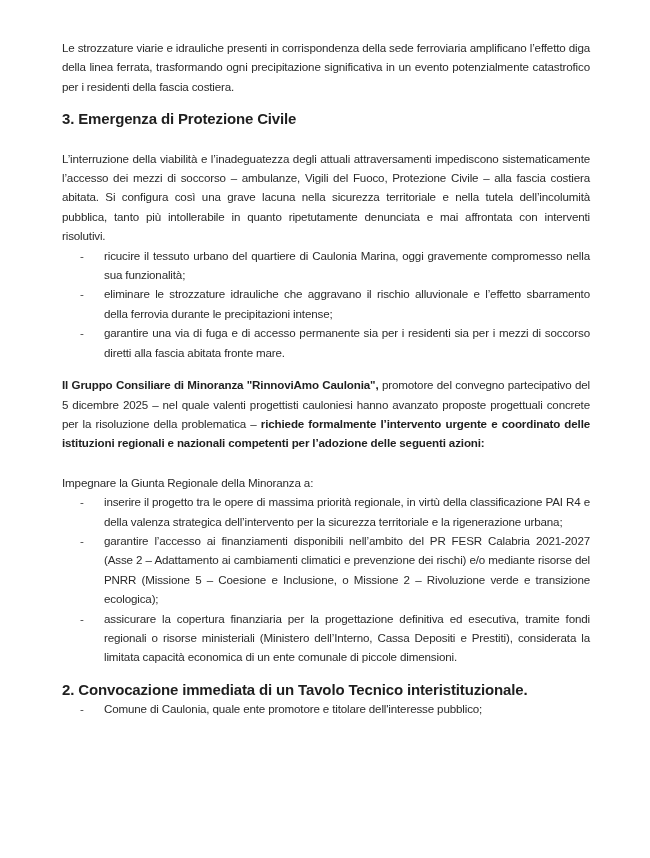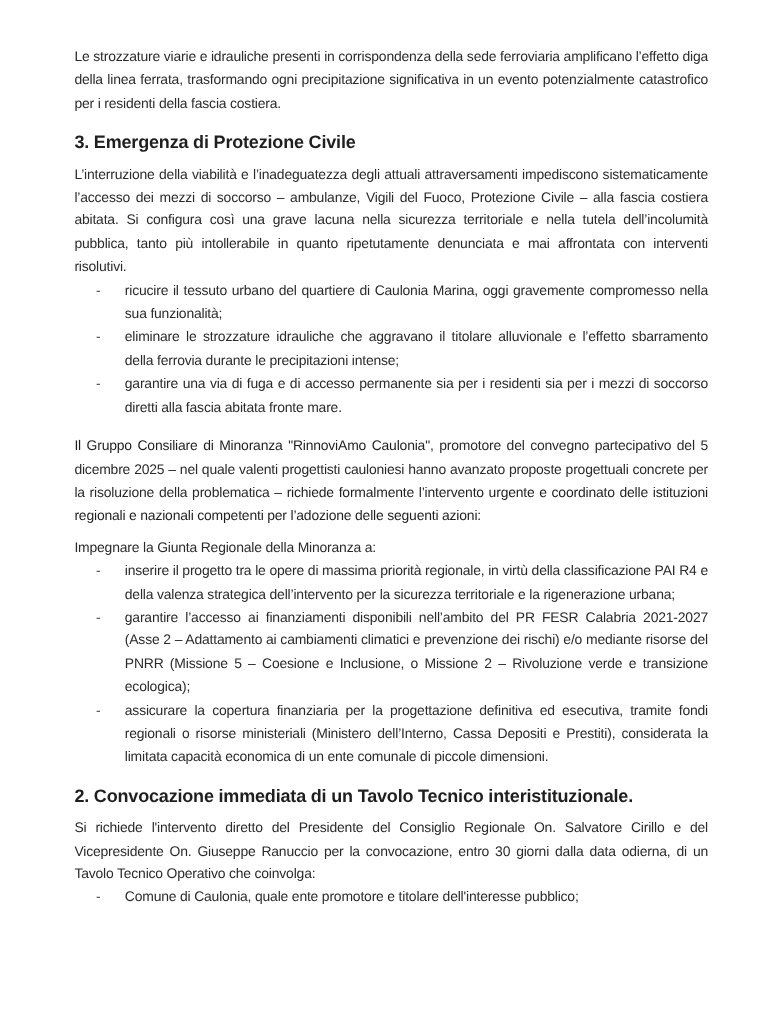--- a/index.html
+++ b/index.html
@@ -23,21 +23,21 @@
       font-size: 11.6px;
       line-height: 19.4px;
       letter-spacing: -0.15px;
     }
     p {
       margin: 0;
       text-align: justify;
     }
     p.left { text-align: left; }
     .gap { margin-top: 13px; }
-    .gap-sm { margin-top: 7px; }
+    .gap-sm { margin-top: 20px; }
     h3 {
       margin: 0;
       font-size: 15px;
       font-weight: bold;
       color: #1f1f1f;
       line-height: 19.4px;
     }
     ul.dash {
       list-style: none;
       margin: 0;
@@ -47,42 +47,42 @@
       position: relative;
       padding-left: 42px;
       text-align: justify;
     }
     ul.dash li .bullet {
       position: absolute;
       left: 18px;
       top: 0;
       color: #444;
     }
-    b, .strong { font-weight: normal; color: #1f1f1f; }
+    b, .strong { font-weight: bold; color: #1f1f1f; }
   </style>
 </head>
 <body>
 
 <div class="page">
 
   <p>Le strozzature viarie e idrauliche presenti in corrispondenza della sede ferroviaria amplificano l’effetto diga della linea ferrata, trasformando ogni precipitazione significativa in un evento potenzialmente catastrofico per i residenti della fascia costiera.</p>
 
   <h3 class="gap">3. Emergenza di Protezione Civile</h3>
 
   <p class="gap-sm">L’interruzione della viabilità e l’inadeguatezza degli attuali attraversamenti impediscono sistematicamente l’accesso dei mezzi di soccorso – ambulanze, Vigili del Fuoco, Protezione Civile – alla fascia costiera abitata. Si configura così una grave lacuna nella sicurezza territoriale e nella tutela dell’incolumità pubblica, tanto più intollerabile in quanto ripetutamente denunciata e mai affrontata con interventi risolutivi.</p>
 
 
   <ul class="dash gap">
     <li>
       <span class="bullet">-</span>
       <span>ricucire il tessuto urbano del quartiere di Caulonia Marina, oggi gravemente compromesso nella sua funzionalità;</span>
     </li>
     <li>
       <span class="bullet">-</span>
-      <span>eliminare le strozzature idrauliche che aggravano il titolare alluvionale e l’effetto sbarramento della ferrovia durante le precipitazioni intense;</span>
+      <span>eliminare le strozzature idrauliche che aggravano il rischio alluvionale e l’effetto sbarramento della ferrovia durante le precipitazioni intense;</span>
     </li>
     <li>
       <span class="bullet">-</span>
       <span>garantire una via di fuga e di accesso permanente sia per i residenti sia per i mezzi di soccorso diretti alla fascia abitata fronte mare.</span>
     </li>
   </ul>
 
   <p class="gap">
     <b>Il Gruppo Consiliare di Minoranza "RinnoviAmo Caulonia",</b><span> promotore del convegno partecipativo del 5 dicembre 2025 – nel quale valenti progettisti cauloniesi hanno avanzato proposte progettuali concrete per la risoluzione della problematica – </span><b>richiede formalmente l’intervento urgente e coordinato delle istituzioni regionali e nazionali competenti per l’adozione delle seguenti azioni:</b>
   </p>
@@ -100,21 +100,20 @@
       <span>garantire l’accesso ai finanziamenti disponibili nell’ambito del PR FESR Calabria 2021-2027 (Asse 2 – Adattamento ai cambiamenti climatici e prevenzione dei rischi) e/o mediante risorse del PNRR (Missione 5 – Coesione e Inclusione, o Missione 2 – Rivoluzione verde e transizione ecologica);</span>
     </li>
     <li>
       <span class="bullet">-</span>
       <span>assicurare la copertura finanziaria per la progettazione definitiva ed esecutiva, tramite fondi regionali o risorse ministeriali (Ministero dell’Interno, Cassa Depositi e Prestiti), considerata la limitata capacità economica di un ente comunale di piccole dimensioni.</span>
     </li>
   </ul>
 
   <h3 class="gap">2. Convocazione immediata di un Tavolo Tecnico interistituzionale.</h3>
 
-  <p class="gap-sm">Si richiede l'intervento diretto del Presidente del Consiglio Regionale On. Salvatore Cirillo e del Vicepresidente On. Giuseppe Ranuccio per la convocazione, entro 30 giorni dalla data odierna, di un Tavolo Tecnico Operativo che coinvolga:</p>
 
   <ul class="dash gap">
     <li>
       <span class="bullet">-</span>
       <span>Comune di Caulonia, quale ente promotore e titolare dell'interesse pubblico;</span>
     </li>
 
   </ul>
 
 </div>

